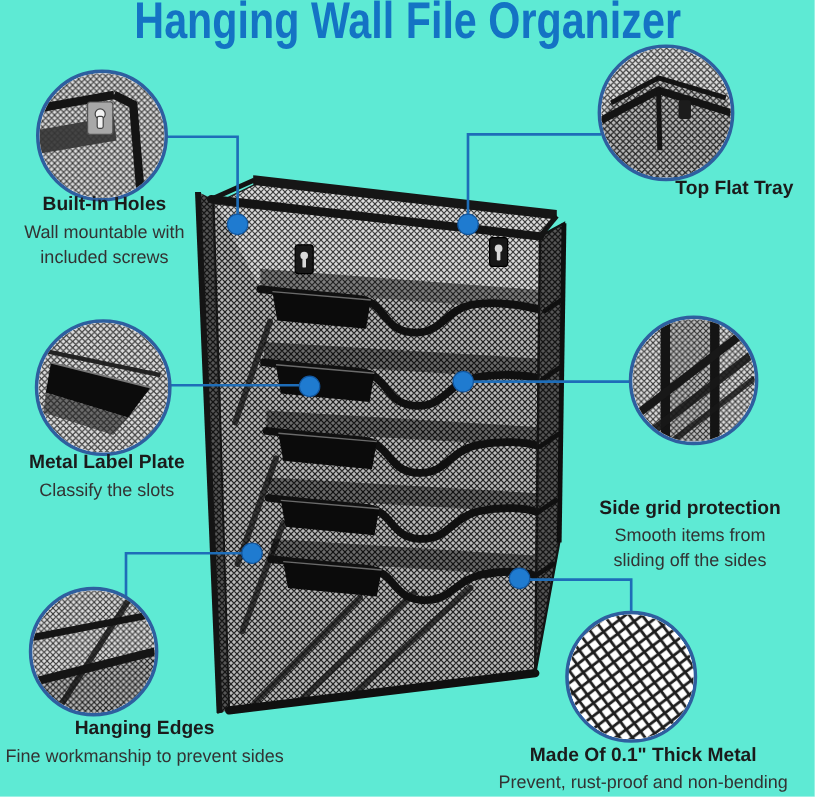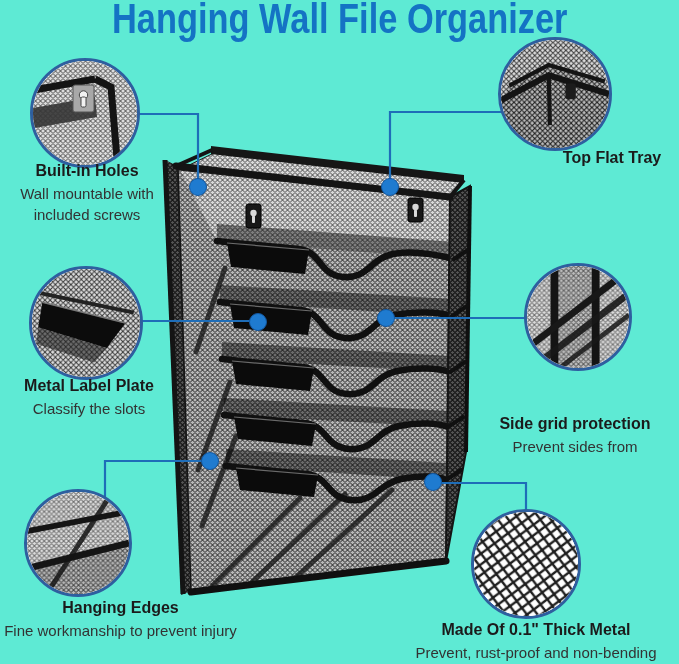--- a/index.html
+++ b/index.html
@@ -227,26 +227,27 @@
     <div class="cap-h">Top Flat Tray</div>
   </div>
 
   <div class="cap" style="left:-4px;top:377px;width:186px;">
     <div class="cap-h">Metal Label Plate</div>
     <div class="cap-b">Classify the slots</div>
   </div>
 
   <div class="cap" style="left:482px;top:377px;width:186px;margin-top:38px;">
     <div class="cap-h">Side grid protection</div>
-    <div class="cap-b">Prevent sides from</div>
+    <div class="cap-b">Smooth items from</div>
+    <div class="cap-b">sliding off the sides</div>
   </div>
 
   <div class="cap" style="left:3px;top:599px;width:235px;">
     <div class="cap-h">Hanging Edges</div>
-    <div class="cap-b">Fine workmanship to prevent injury</div>
+    <div class="cap-b">Fine workmanship to prevent sides</div>
   </div>
 
   <div class="cap" style="left:398px;top:621px;width:276px;">
     <div class="cap-h">Made Of 0.1" Thick Metal</div>
     <div class="cap-b">Prevent, rust-proof and non-bending</div>
   </div>
 
 </div>
 
 </body></html>

